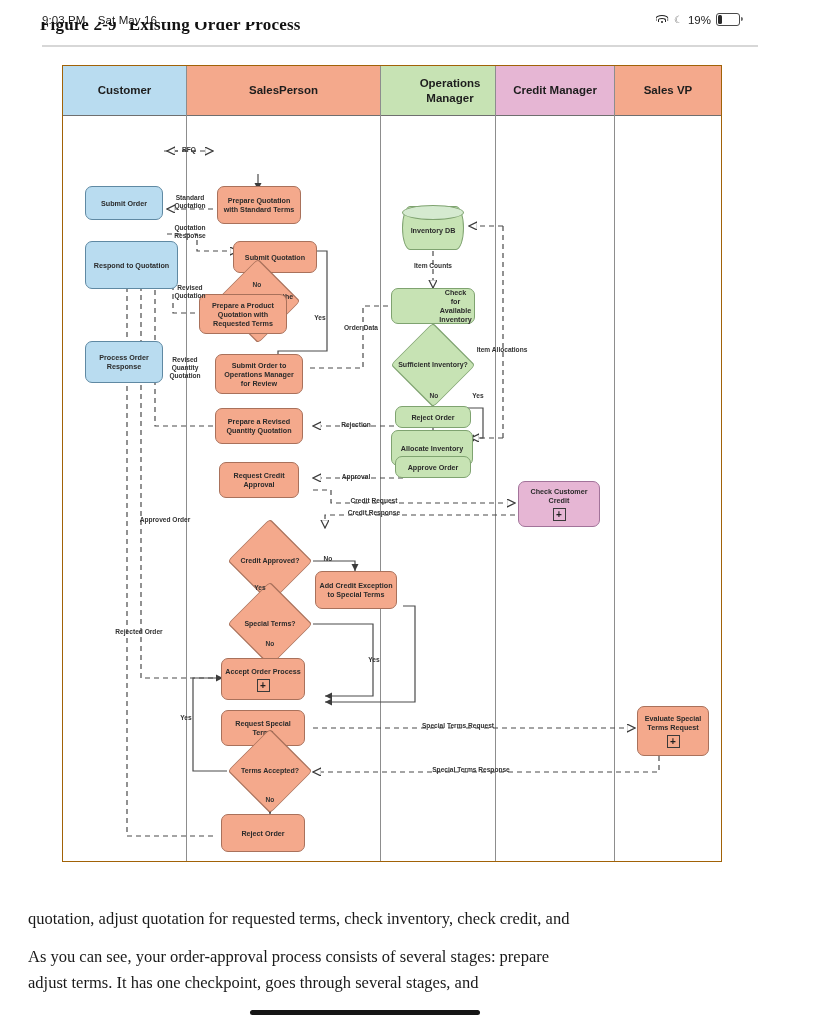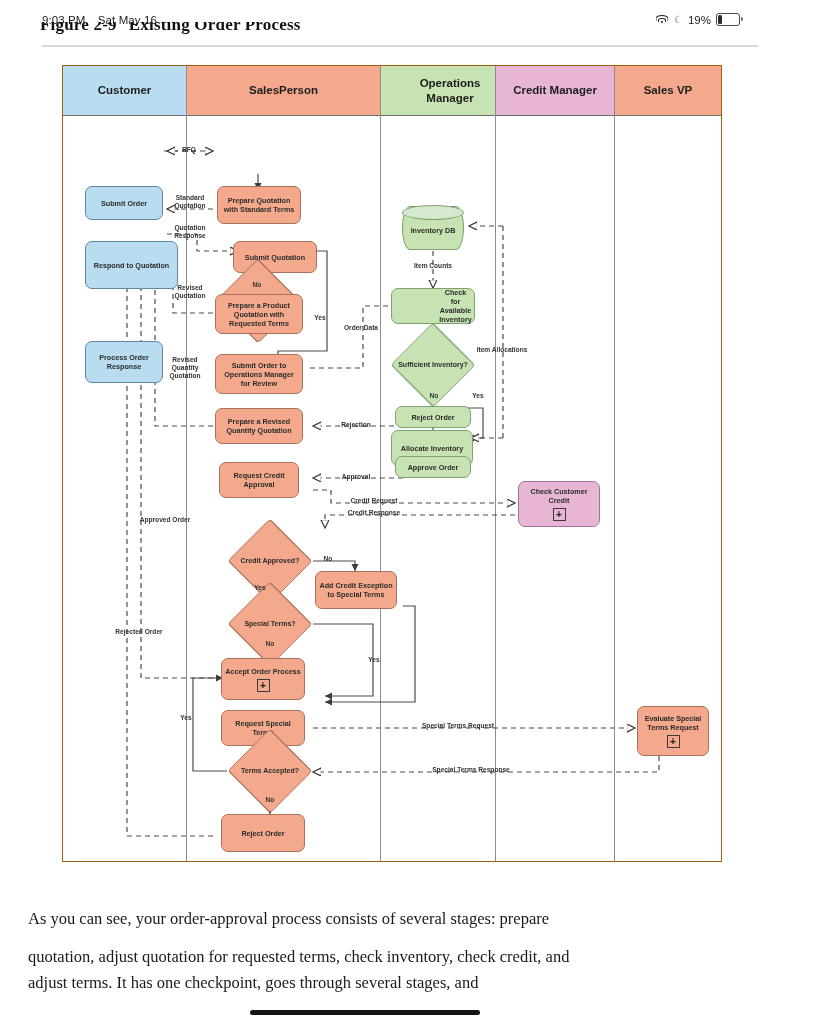--- a/index.html
+++ b/index.html
@@ -233,21 +233,21 @@
     <div class="node salmon" style="left:154px;top:120px;width:84px;height:38px;">
       <span class="txt">Prepare Quotation with Standard Terms</span>
     </div>
     <div class="node salmon" style="left:154px;top:175px;width:84px;height:32px;margin-left:16px;">
       <span class="txt">Submit Quotation</span>
     </div>
     <div class="gw" style="left:152px;top:212px;">
       <div class="dia"></div>
       <div class="lbl">Customer Accept the Quotation?</div>
     </div>
-    <div class="node salmon" style="left:152px;top:228px;width:88px;height:40px;">
+    <div class="node salmon" style="left:136px;top:228px;width:88px;height:40px;">
       <span class="txt">Prepare a Product Quotation with Requested Terms</span>
     </div>
     <div class="node salmon" style="left:152px;top:288px;width:88px;height:40px;">
       <span class="txt">Submit Order to Operations Manager for Review</span>
     </div>
     <div class="node salmon" style="left:152px;top:342px;width:88px;height:36px;">
       <span class="txt">Prepare a Revised Quantity Quotation</span>
     </div>
     <div class="node salmon" style="left:156px;top:396px;width:80px;height:36px;">
       <span class="txt">Request Credit Approval</span>
@@ -333,21 +333,21 @@
     <div class="flabel" style="left:404px;top:326px;width:22px;">Yes</div>
     <div class="flabel" style="left:254px;top:489px;width:22px;">No</div>
     <div class="flabel" style="left:186px;top:518px;width:22px;">Yes</div>
     <div class="flabel" style="left:196px;top:574px;width:22px;">No</div>
     <div class="flabel" style="left:300px;top:590px;width:22px;">Yes</div>
     <div class="flabel" style="left:112px;top:648px;width:22px;">Yes</div>
     <div class="flabel" style="left:196px;top:730px;width:22px;">No</div>
   </div>
 
   <div class="body-text">
+    <div>quotation, adjust quotation for requested terms, check inventory, check credit, and</div>
     <div>As you can see, your order-approval process consists of several stages: prepare</div>
-    <div>quotation, adjust quotation for requested terms, check inventory, check credit, and</div>
     <div class="l3">
       <span>adjust terms. It has one checkpoint, goes through several stages, and</span>
     </div>
   </div>
 
   <div class="home-bar"></div>
 </div>
 
 </body></html>

